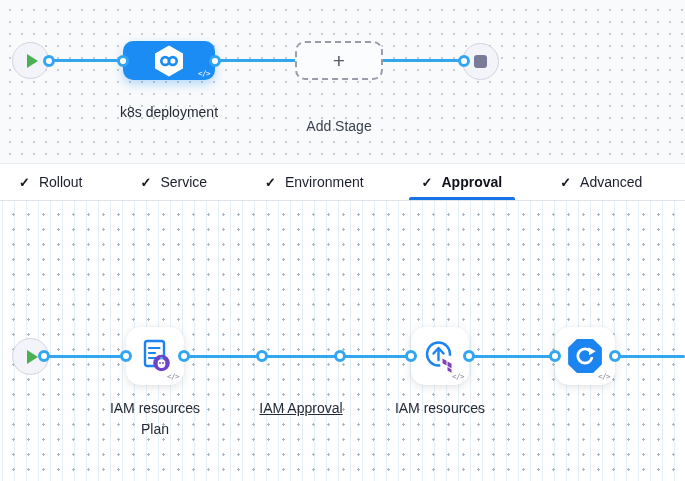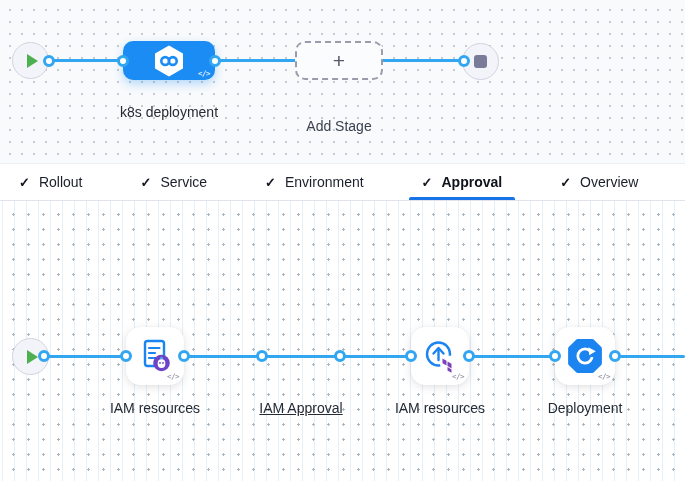--- a/index.html
+++ b/index.html
@@ -128,21 +128,21 @@
     <div class="tab">
       <span class="check">✓</span>
       <span>Environment</span>
     </div>
     <div class="tab active">
       <span class="check">✓</span>
       <span>Approval</span>
     </div>
     <div class="tab">
       <span class="check">✓</span>
-      <span>Overview</span>
+      <span>Advanced</span>
     </div>
   </div>
 
   <div class="exec-canvas">
 
     <div class="edge" style="left:30px;top:154px;width:655px;"></div>
 
     <div class="round-node" style="left:12px;top:137px;">
       <div class="play-tri"></div>
     </div>
@@ -192,23 +192,23 @@
     <div class="port" style="left:178px;top:149px;"></div>
     <div class="port" style="left:256px;top:149px;"></div>
     <div class="port" style="left:334px;top:149px;"></div>
     <div class="port" style="left:405px;top:149px;"></div>
     <div class="port" style="left:463px;top:149px;"></div>
     <div class="port" style="left:549px;top:149px;"></div>
     <div class="port" style="left:609px;top:149px;"></div>
 
     <div class="node-label" style="left:155px;top:197px;">
       <div>IAM resources</div>
+      <div>Plan</div>
     </div>
     <div class="node-label" style="left:301px;top:197px;text-decoration:underline;">IAM Approval</div>
     <div class="node-label" style="left:440px;top:197px;">
       <div>IAM resources</div>
     </div>
     <div class="node-label" style="left:585px;top:197px;">
-      <div>Deployment</div>
     </div>
   </div>
 
 </div>
 
 </body></html>

